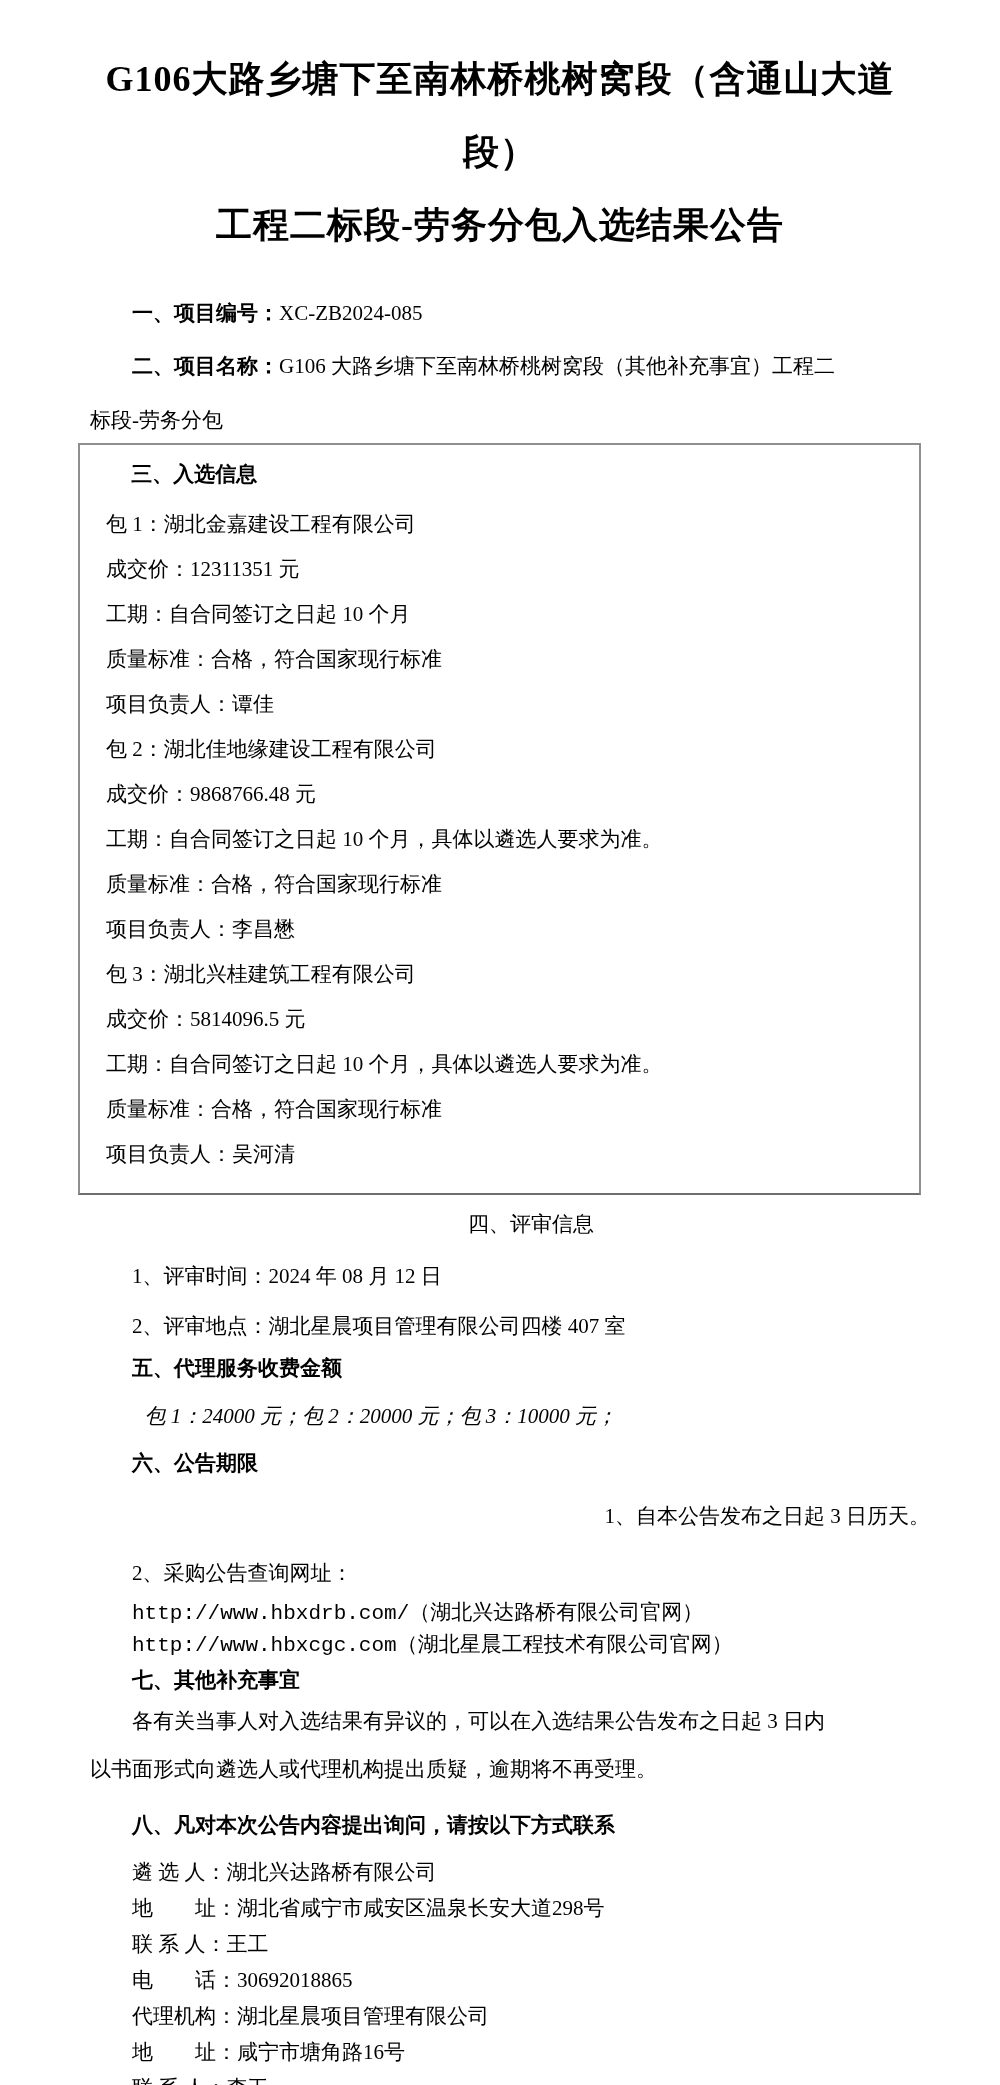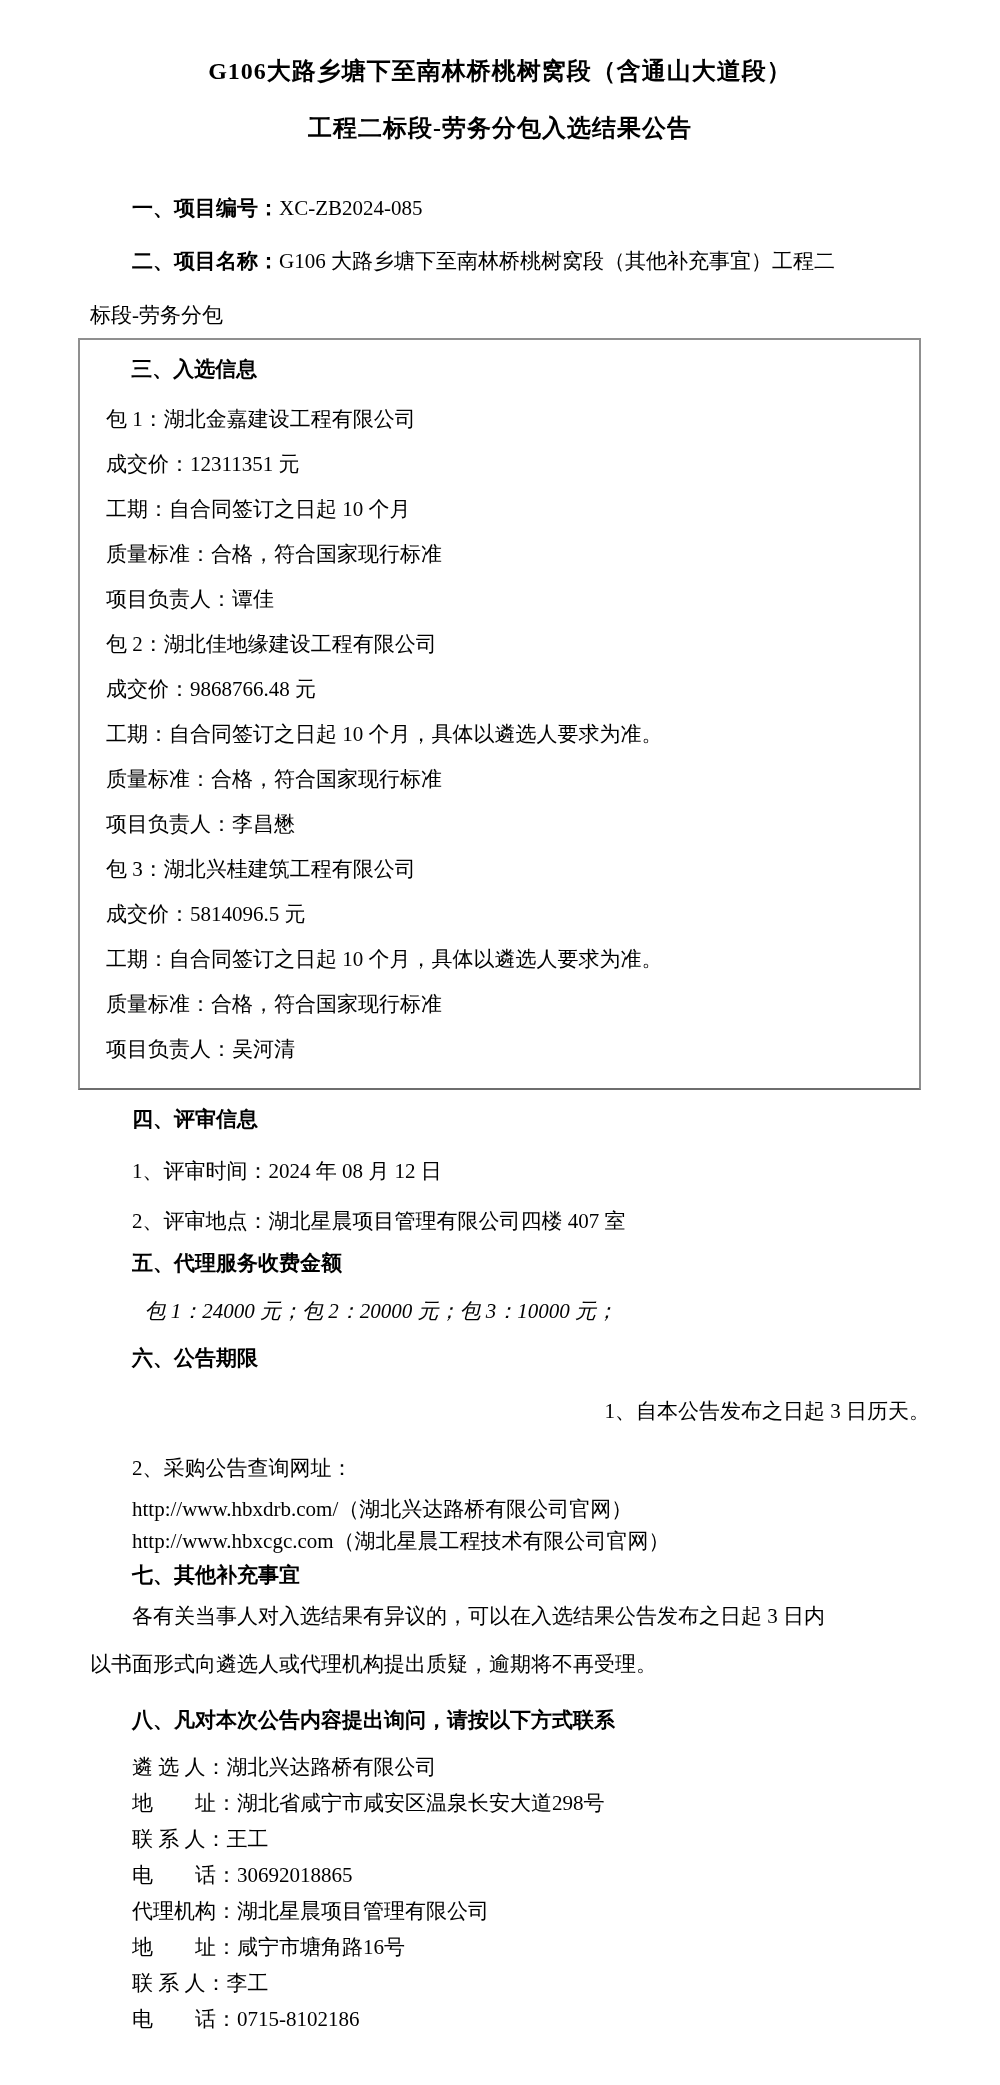--- a/index.html
+++ b/index.html
@@ -14,22 +14,22 @@
   }
   .page {
     box-sizing: border-box;
     width: 1000px;
     padding: 0 70px 40px 90px;
   }
   .doc-title {
     margin: 43px 0 0 -20px;
     text-align: center;
     font-weight: bold;
-    font-size: 24px;
-    line-height: 57px;
+    font-size: 36px;
+    line-height: 73px;
     letter-spacing: 1px;
   }
   .line {
     margin: 0;
     line-height: 34px;
   }
   .ind  { text-indent: 2em; }
   .b    { font-weight: bold; }
 
   .p-num      { margin-top: 34px; }
@@ -41,30 +41,30 @@
     margin: 6px 9px 0 -12px;
     border: 2px solid #8f8f8f;
     border-bottom-color: #6e6e6e;
     padding: 12px 10px 22px 26px;
     background: #ffffff;
   }
   .box-heading { margin: 0; line-height: 34px; text-indent: 1.2em; font-weight: bold; }
   .box-line    { margin: 11px 0 0 0; line-height: 34px; }
   .box-line.first { margin-top: 16px; }
 
-  .h4      { margin-top: 12px; font-weight: bold; }
+  .h4      { margin-top: 12px; font-weight: normal; text-align: center; }
   .rev-1   { margin-top: 18px; }
   .rev-2   { margin-top: 16px; }
   .h5      { margin-top: 8px;  font-weight: bold; }
   .fee     { margin-top: 14px; text-indent: 2.6em; font-style: italic; }
   .h6      { margin-top: 13px; font-weight: bold; }
   .np-1    { margin-top: 19px; text-align: right; }
   .np-2    { margin-top: 23px; }
   .urls    { margin-top: 8px; }
-  .url-line{ margin: 0; line-height: 32px; text-indent: 2em; }
+  .url-line{ margin: 0; line-height: 32px; text-indent: 2em; font-family: Liberation Mono, monospace; }
   .h7      { margin-top: 1px; font-weight: bold; }
   .supp    { margin-top: 0; }
   .supp-line { margin: 0; line-height: 48px; }
   .h8      { margin-top: 15px; font-weight: bold; }
   .contact { margin-top: 12px; }
   .c-line  { margin: 0; line-height: 36px; text-indent: 2em; white-space: pre-wrap; }
 </style>
 </head>
 <body>
 

